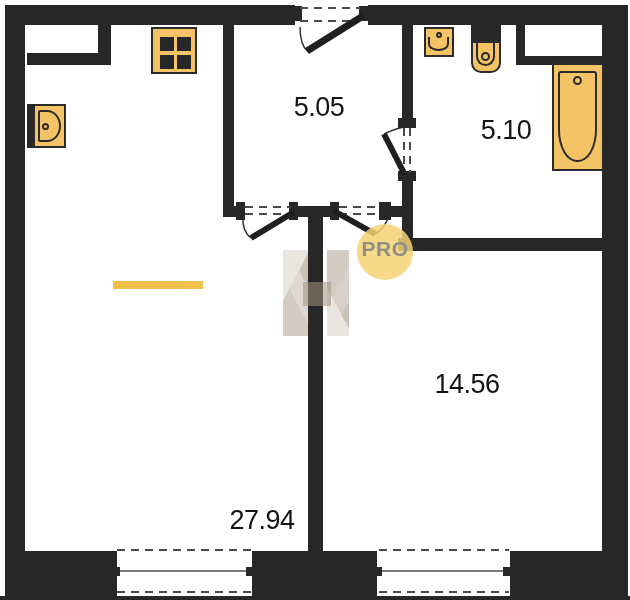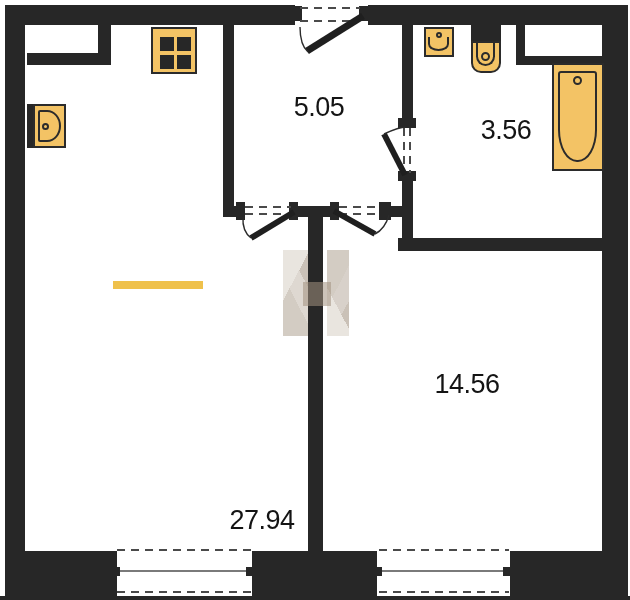--- a/index.html
+++ b/index.html
@@ -149,21 +149,24 @@
     <line x1="334" y1="211" x2="375" y2="234" stroke="#1f1f1f" stroke-width="6"></line>
     <path d="M 375 234 Q 385 229 389 215" stroke="#2b2b2b" stroke-width="1.4" fill="none"></path>
 
     <line x1="405" y1="175" x2="384" y2="134" stroke="#1f1f1f" stroke-width="6"></line>
     <path d="M 384 134 Q 399 127 406 127" stroke="#2b2b2b" stroke-width="1.4" fill="none"></path>
   </svg>
 
   <div class="accent-bar" style="left:113px;top:281px;width:90px;height:8px;"></div>
 
   <div class="area-label" style="left:319px;top:107px;">5.05</div>
-  <div class="area-label" style="left:506px;top:130px;">3.56</div>
+  <div class="area-label" style="left:506px;top:130px;">5.10</div>
   <div class="area-label" style="left:467px;top:384px;">14.56</div>
   <div class="area-label" style="left:262px;top:520px;">27.94</div>
 
   <div class="wm-bar l" style="left:283px;top:250px;"></div>
   <div class="wm-bar r" style="left:327px;top:250px;width:22px;"></div>
   <div class="wm-mid" style="left:303px;top:282px;width:28px;height:24px;"></div>
+  <div class="wm-circle" style="left:357px;top:224px;width:56px;height:56px;">
+    <span>PRO</span>
+  </div>
 
 </div>
 
 </body></html>

